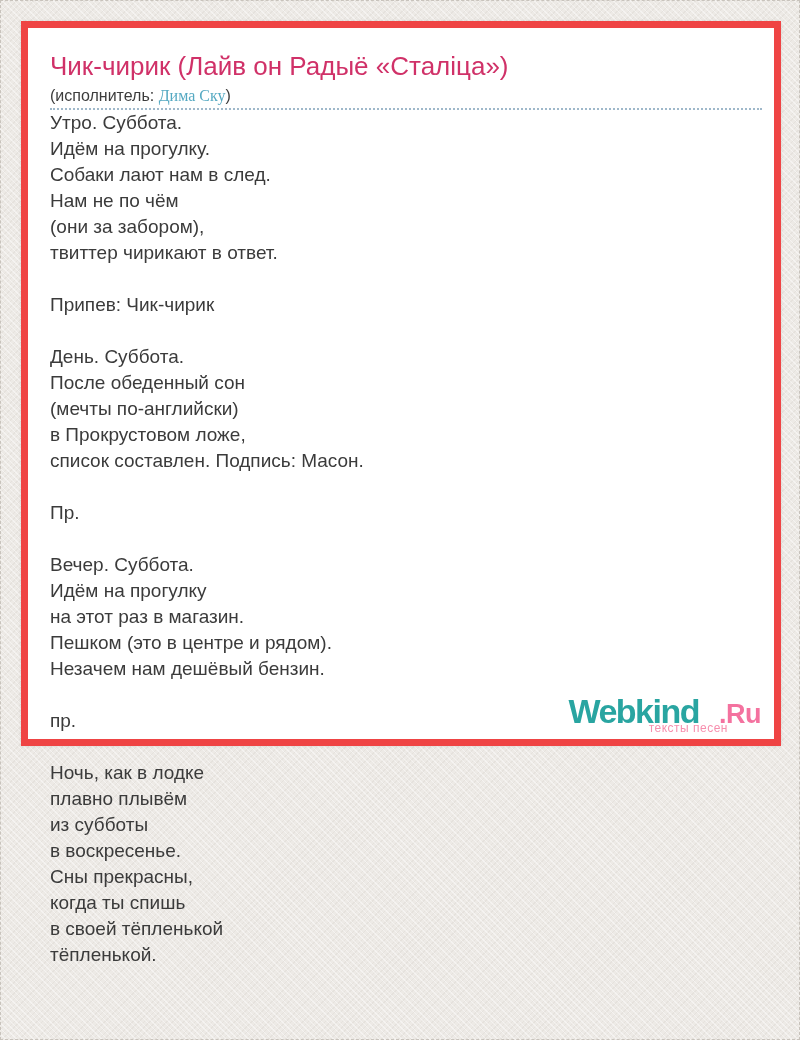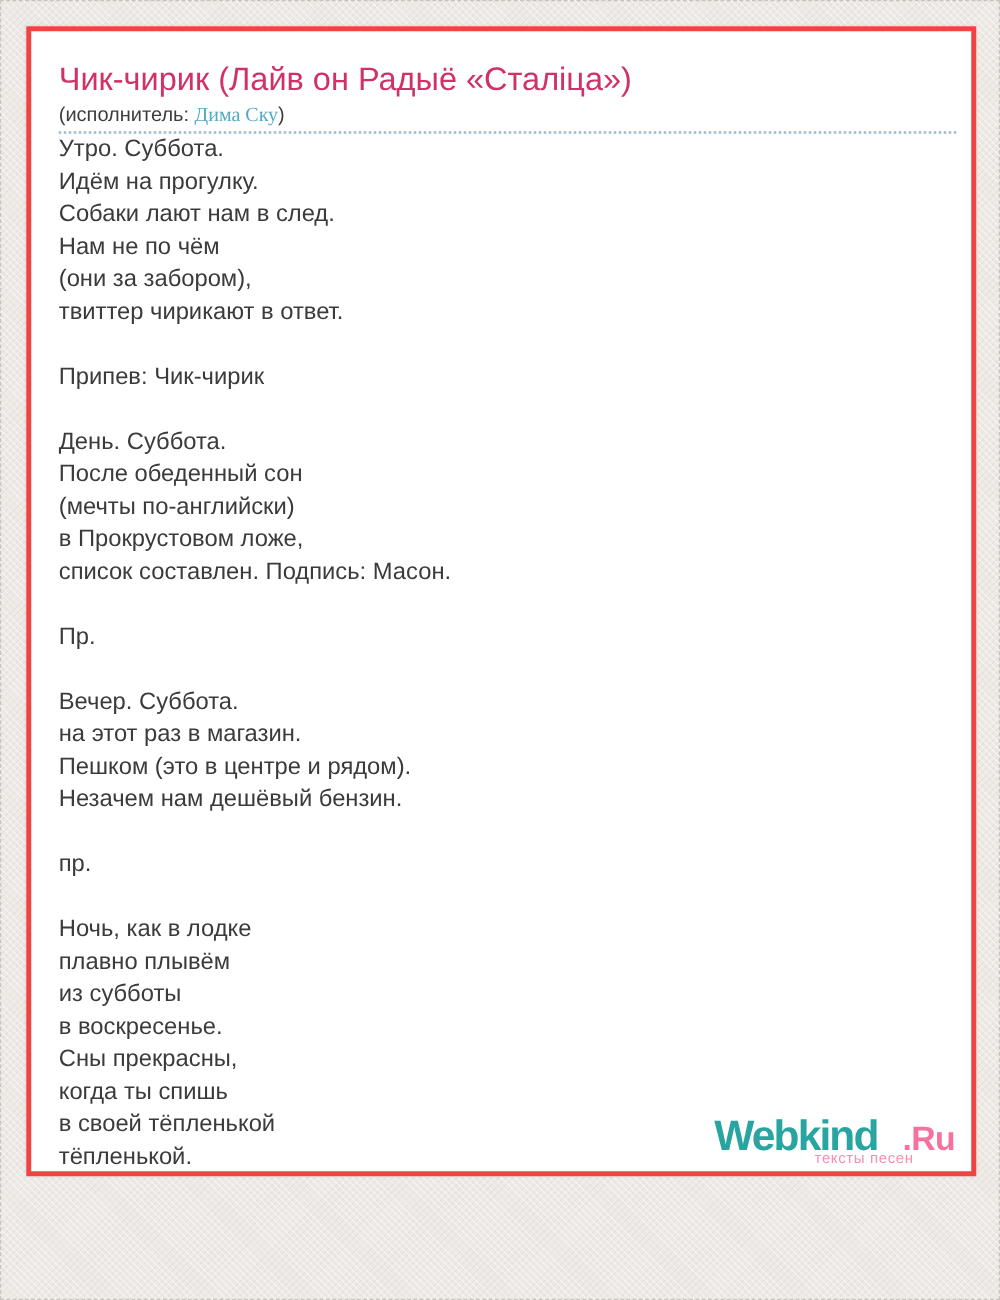--- a/index.html
+++ b/index.html
@@ -21,23 +21,23 @@
     background-color:var(--page-bg);
     background-image:
       repeating-linear-gradient(45deg, rgba(255,255,255,0.45) 0px, rgba(255,255,255,0.45) 1px, transparent 1px, transparent 4px),
       repeating-linear-gradient(135deg, rgba(198,192,184,0.20) 0px, rgba(198,192,184,0.20) 1px, transparent 1px, transparent 4px);
     border:1px dashed #c8c3bc;
     overflow:hidden;
   }
   .card{
     position:absolute;
     left:20px; top:20px;
-    width:760px; height:920px;
+    width:760px; height:725px;
     background:#ffffff;
-    border:4px solid #ef4444;
+    border:7px solid #ef4444;
     box-shadow:0 0 3px rgba(0,0,0,0.10);
     padding:24px 12px 0 22px;
   }
   .title{
     margin:0;
     font-size:26px;
     font-weight:400;
     line-height:1.15;
     color:var(--title-color);
   }
@@ -120,20 +120,21 @@
       <div class="lyric-line">&nbsp;</div>
       <div class="lyric-line">День. Суббота.</div>
       <div class="lyric-line">После обеденный сон</div>
       <div class="lyric-line">(мечты по-английски)</div>
       <div class="lyric-line">в Прокрустовом ложе,</div>
       <div class="lyric-line">список составлен. Подпись: Масон.</div>
       <div class="lyric-line">&nbsp;</div>
       <div class="lyric-line">Пр.</div>
       <div class="lyric-line">&nbsp;</div>
       <div class="lyric-line">Вечер. Суббота.</div>
+      <div class="lyric-line">Идём на прогулку</div>
       <div class="lyric-line">на этот раз в магазин.</div>
       <div class="lyric-line">Пешком (это в центре и рядом).</div>
       <div class="lyric-line">Незачем нам дешёвый бензин.</div>
       <div class="lyric-line">&nbsp;</div>
       <div class="lyric-line">пр.</div>
       <div class="lyric-line">&nbsp;</div>
       <div class="lyric-line">Ночь, как в лодке</div>
       <div class="lyric-line">плавно плывём</div>
       <div class="lyric-line">из субботы</div>
       <div class="lyric-line">в воскресенье.</div>

